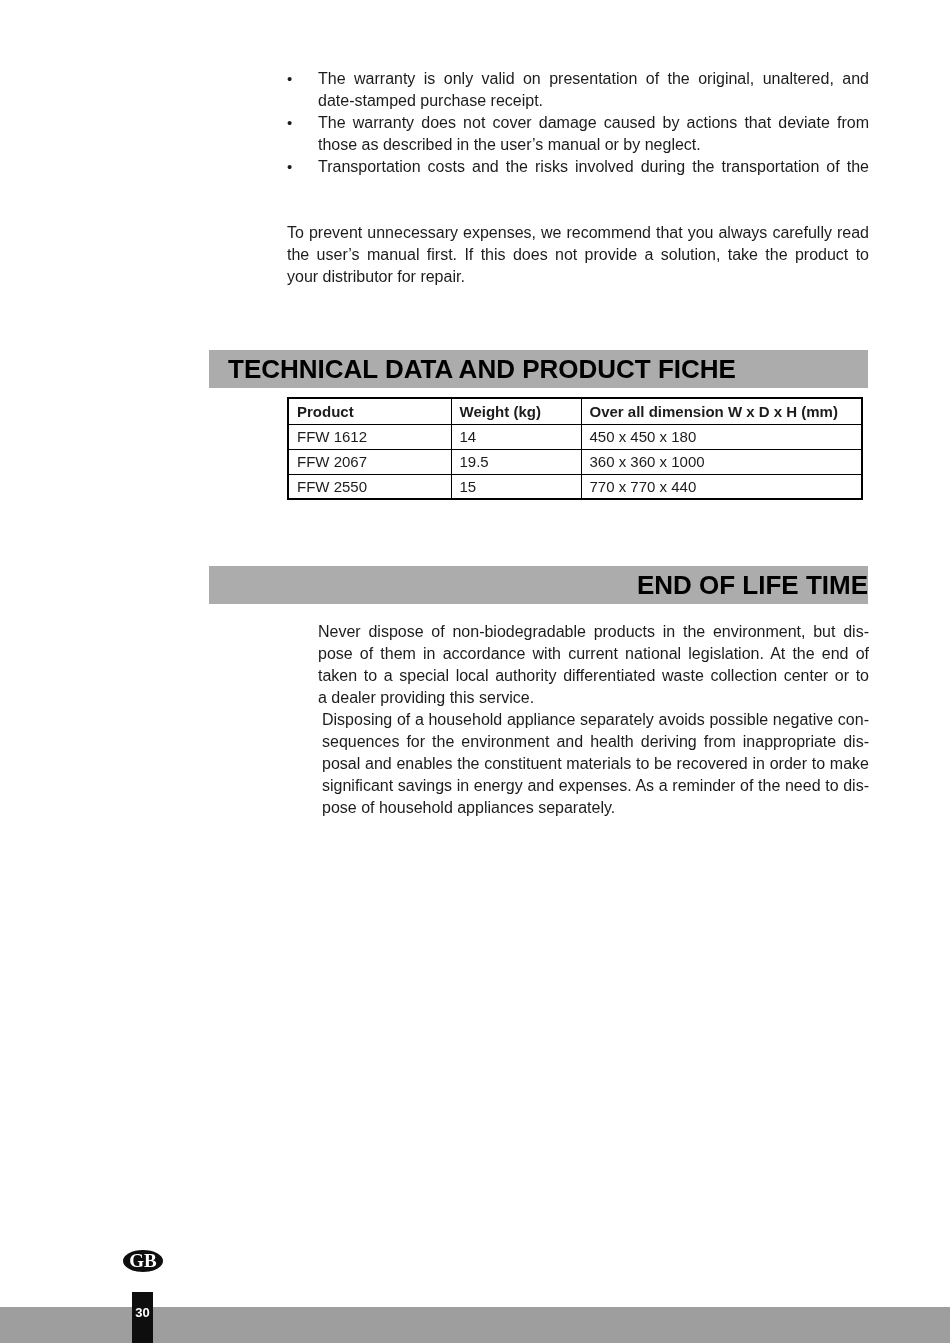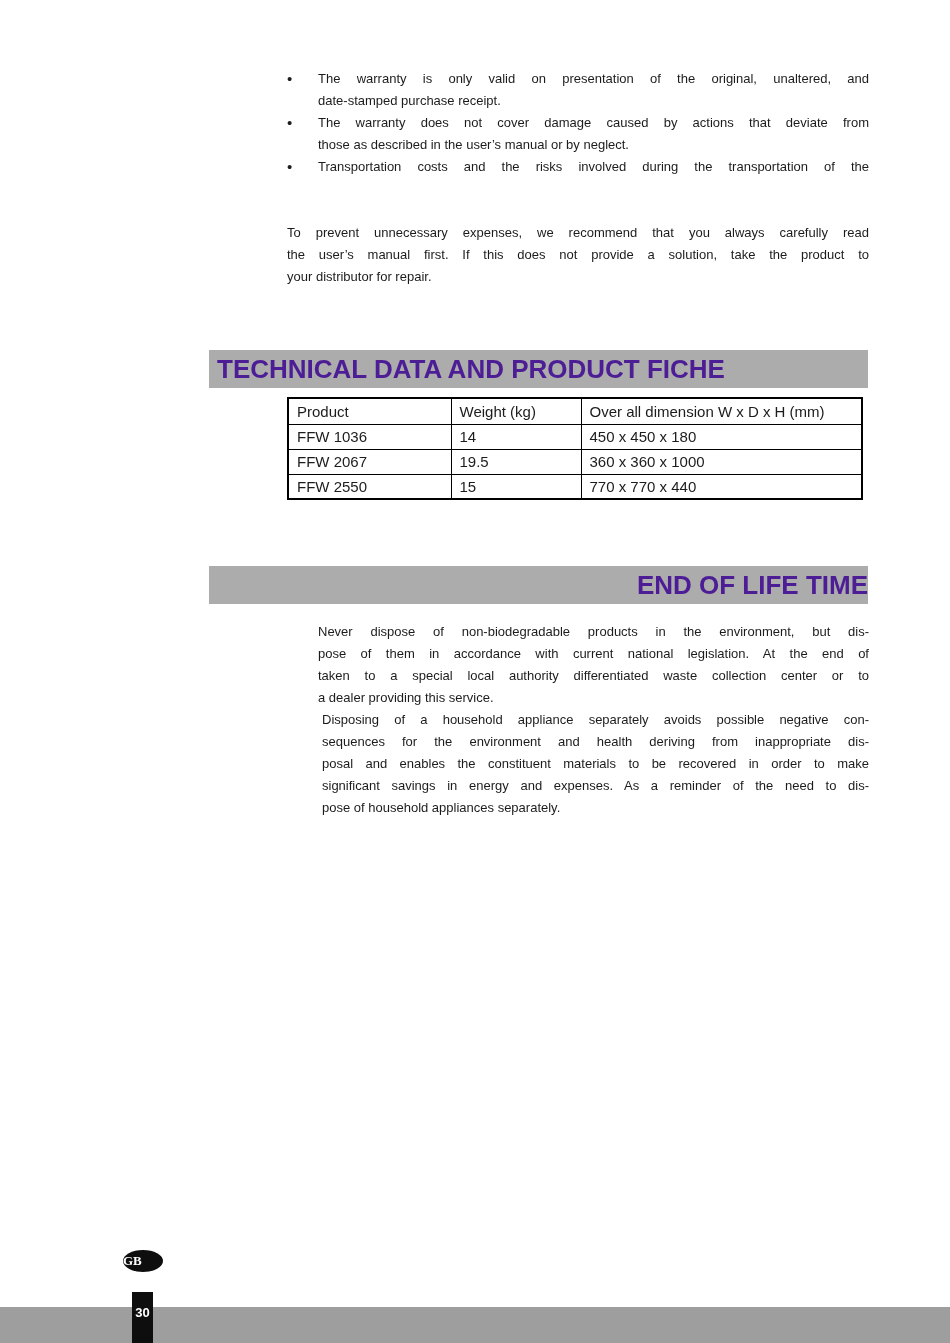--- a/index.html
+++ b/index.html
@@ -10,21 +10,21 @@
   }
   .page {
     position: relative;
     width: 950px;
     height: 1343px;
     background: #ffffff;
     overflow: hidden;
   }
   
   .line {
-    font-size: 13px;
+    font-size: 16px;
     line-height: 22px;
     white-space: nowrap;
     text-align: left;
     color: #1c1c1c;
   }
   .line.just {
     white-space: normal;
     text-align: justify;
     text-align-last: justify;
   }
@@ -53,25 +53,25 @@
   .section-bar {
     position: absolute;
     left: 209px;
     width: 659px;
     height: 38px;
     background: #acacac;
     display: flex;
     align-items: center;
   }
   .section-bar .section-title {
-    color: #4c1d95;
+    color: #000000;
     font-weight: bold;
     font-size: 26px;
     letter-spacing: 0px;
-    padding-left: 8px;
+    padding-left: 19px;
     white-space: nowrap;
   }
   .bar-technical { top: 350px; }
   .bar-eol { top: 566px; justify-content: flex-end; }
   
   .spec-table {
     position: absolute;
     left: 287px;
     top: 397px;
     border-collapse: collapse;
@@ -79,21 +79,21 @@
   }
   .spec-table th, .spec-table td {
     border: 1.5px solid #000000;
     font-size: 15px;
     padding: 0 0 0 8px;
     height: 25px;
     vertical-align: middle;
     text-align: left;
     white-space: nowrap;
   }
-  .spec-table th { font-weight: normal; height: 26px; }
+  .spec-table th { font-weight: bold; height: 26px; }
   .col-product { width: 163px; }
   .col-weight { width: 130px; }
   .col-dim { width: 281px; }
   
   .eol-text {
     position: absolute;
     left: 318px;
     top: 610px;
     width: 551px;
     margin-top: 11px;
@@ -103,24 +103,25 @@
   .gb-badge {
     position: absolute;
     left: 123px;
     top: 1250px;
     width: 40px;
     height: 22px;
     background: #0e0e0e;
     border-radius: 50%;
     display: flex;
     align-items: center;
+    justify-content: center;
     color: #ffffff;
     font-family: "Liberation Serif", "DejaVu Serif", serif;
     font-weight: bold;
-    font-size: 13px;
+    font-size: 19px;
     z-index: 3;
   }
   .page-number-tab {
     position: absolute;
     left: 132px;
     top: 1292px;
     width: 21px;
     height: 51px;
     background: #0e0e0e;
     color: #ffffff;
@@ -182,21 +183,21 @@
   <table class="spec-table">
     <thead>
       <tr>
         <th class="col-product">Product</th>
         <th class="col-weight">Weight (kg)</th>
         <th class="col-dim">Over all dimension W x D x H (mm)</th>
       </tr>
     </thead>
     <tbody>
       <tr>
-        <td>FFW 1036</td>
+        <td>FFW 1612</td>
         <td>14</td>
         <td>450 x 450 x 180</td>
       </tr>
       <tr>
         <td>FFW 2067</td>
         <td>19.5</td>
         <td>360 x 360 x 1000</td>
       </tr>
       <tr>
         <td>FFW 2550</td>

